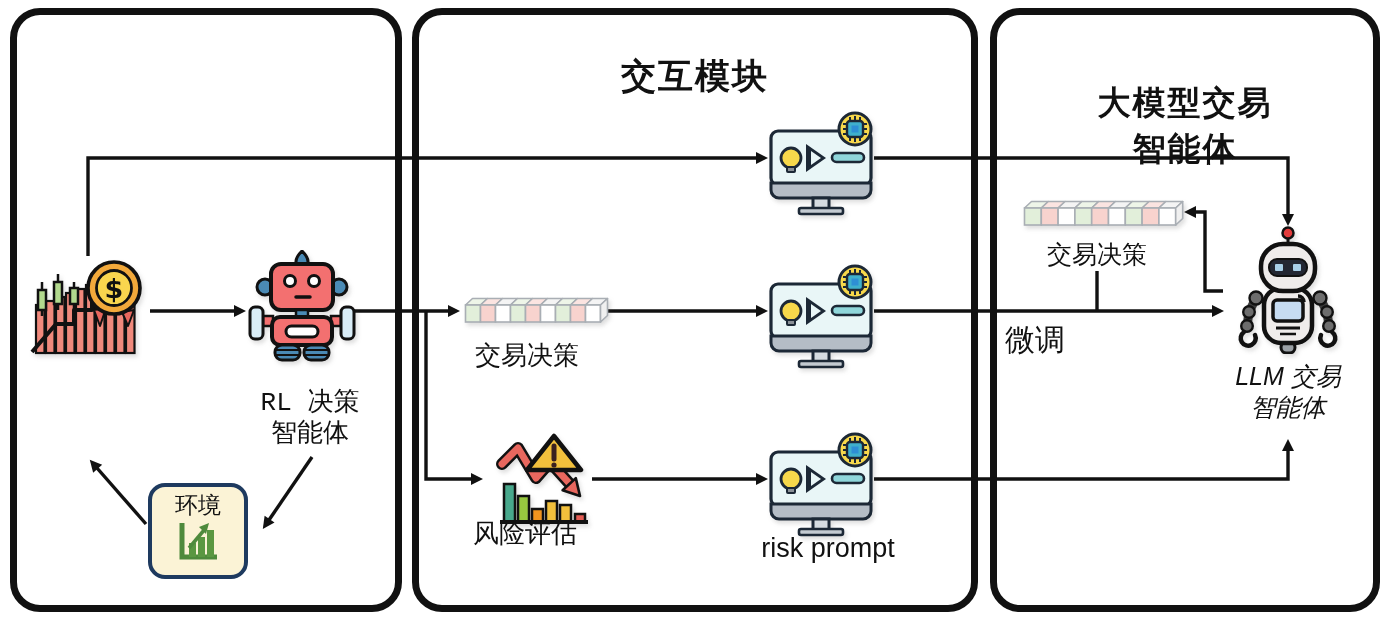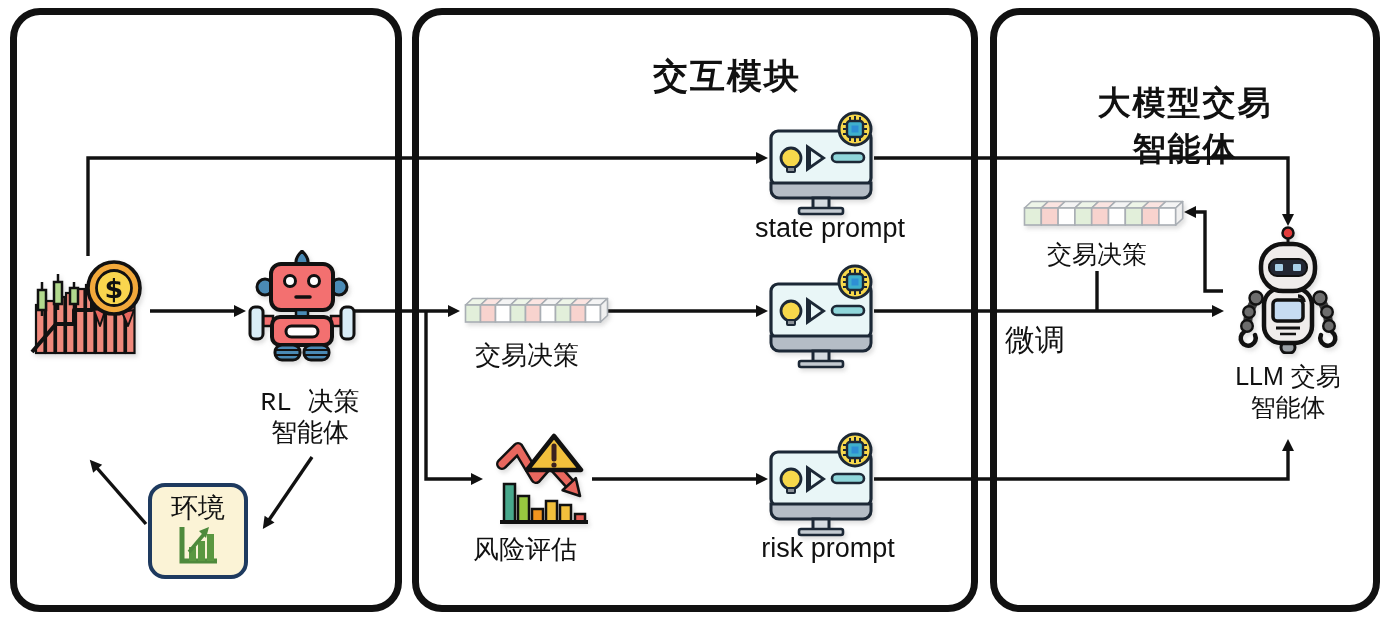--- a/index.html
+++ b/index.html
@@ -22,21 +22,21 @@
   .icon{ position:absolute; z-index:10; line-height:0;
          filter:drop-shadow(2px 3px 2px rgba(70,70,70,0.18)); }
   #connectors{ position:absolute; left:0; top:0; z-index:5; pointer-events:none; }
   .conn{ fill:none; stroke:#111; stroke-width:3.4px; }
   #env-box{
     position:absolute; left:148px; top:483px; width:100px; height:96px;
     box-sizing:border-box; background:#fbf3d6; border:4px solid #1e3a5f;
     border-radius:17px; z-index:10; display:flex; flex-direction:column;
     align-items:center; justify-content:flex-start; padding-top:5px;
   }
-  #env-box .env-text{ font-size:27px; line-height:1.2; }
+  #env-box .env-text{ font-size:23px; line-height:1.2; }
 </style>
 </head>
 <body>
 
 <div id="root">
 
   <div class="panel" style="left:10px;  width:392px;"></div>
   <div class="panel" style="left:412px; width:566px;"></div>
   <div class="panel" style="left:990px; width:390px;"></div>
 
@@ -54,21 +54,21 @@
     <polyline class="conn" points="604,311 757,311" marker-end="url(#arrow)"></polyline>
     <polyline class="conn" points="874,311 1213,311" marker-end="url(#arrow)"></polyline>
     <polyline class="conn" points="592,479 757,479" marker-end="url(#arrow)"></polyline>
     <polyline class="conn" points="874,479 1288,479 1288,450" marker-end="url(#arrow)"></polyline>
     <polyline class="conn" points="1223,291 1205,291 1205,212 1195,212" marker-end="url(#arrow)"></polyline>
     <polyline class="conn" points="1097,271 1097,310"></polyline>
     <polyline class="conn" points="146,524 97,468" marker-end="url(#arrow)"></polyline>
     <polyline class="conn" points="312,457 269,520" marker-end="url(#arrow)"></polyline>
   </svg>
 
-  <div class="title" style="left:695px; top:52px; font-size:35px;margin-left:32px;">交互模块</div>
+  <div class="title" style="left:695px; top:52px; font-size:35px;">交互模块</div>
   <div class="title" style="left:1185px; top:32px; font-size:33px;margin-top:48px;">
     <div>大模型交易</div>
     <div>智能体</div>
   </div>
 
   <div class="icon" style="left:28px; top:260px;">
     <svg width="118" height="95" viewBox="0 0 118 95">
       <g stroke="#111">
         <rect x="8" y="45" width="8.5" height="48" fill="#f0897c" stroke-width="2.2"></rect>
         <rect x="18" y="41" width="8.5" height="52" fill="#f0897c" stroke-width="2.2"></rect>
@@ -188,21 +188,20 @@
     <line x1="75" y1="13" x2="79" y2="13"></line>
           <line x1="75" y1="18" x2="79" y2="18"></line>
           <line x1="75" y1="23" x2="79" y2="23"></line>
     <line x1="95" y1="13" x2="99" y2="13"></line>
           <line x1="95" y1="18" x2="99" y2="18"></line>
           <line x1="95" y1="23" x2="99" y2="23"></line>
   </g>
   <rect x="79" y="10" width="16" height="16" rx="3" fill="#3fb0cc" stroke="#1c2836" stroke-width="2.4"></rect>
   <rect x="83.5" y="14.5" width="7" height="7" fill="#2e8fd4"></rect>
 </svg></div>
-  <div class="lbl" style="left:830px; top:213px; font-size:27px;">state prompt</div>
 
   <div class="icon monitor" style="left:768px; top:264px;">
 <svg width="110" height="106" viewBox="0 0 110 106">
   <rect x="3" y="20" width="100" height="54" rx="7" fill="#e9f6f7" stroke="#1c2836" stroke-width="3.2"></rect>
   <path d="M3 72 h100 v7 a8 8 0 0 1 -8 8 h-84 a8 8 0 0 1 -8 -8 z" fill="#b5bdc6" stroke="#1c2836" stroke-width="3"></path>
   <rect x="45" y="87" width="16" height="11" fill="#d6dce1" stroke="#1c2836" stroke-width="3"></rect>
   <rect x="31" y="97" width="44" height="6" rx="2" fill="#c3cad1" stroke="#1c2836" stroke-width="2.6"></rect>
   <circle cx="23" cy="47" r="10" fill="#f7d84b" stroke="#1c2836" stroke-width="2.8"></circle>
   <rect x="19" y="56" width="8" height="5" rx="1" fill="#8a9097" stroke="#1c2836" stroke-width="2"></rect>
   <polygon points="38,33 58,47 38,61" fill="#1c2836"></polygon>
@@ -239,21 +238,21 @@
       </g>
       <line x1="4" y1="92" x2="92" y2="92" stroke="#111" stroke-width="4"></line>
       <polyline points="6,34 22,18 40,48 54,32 73,53" fill="none" stroke="#111" stroke-width="12" stroke-linejoin="round" stroke-linecap="round"></polyline>
       <polyline points="6,34 22,18 40,48 54,32 73,53" fill="none" stroke="#e8675e" stroke-width="7" stroke-linejoin="round" stroke-linecap="round"></polyline>
       <polygon points="84,66 66.6,60.3 79.8,48.1" fill="#e8675e" stroke="#111" stroke-width="2.6" stroke-linejoin="round"></polygon>
       <polygon points="58,6 85,40 31,40" fill="#f2c03c" stroke="#111" stroke-width="4.5" stroke-linejoin="round"></polygon>
       <line x1="58" y1="16" x2="58" y2="29" stroke="#3a2020" stroke-width="5" stroke-linecap="round"></line>
       <circle cx="58" cy="35" r="2.6" fill="#3a2020"></circle>
     </svg>
   </div>
-  <div class="lbl" style="left:525px; top:534px; font-size:26px;">风险评估</div>
+  <div class="lbl" style="left:525px; top:518px; font-size:26px;">风险评估</div>
 
   <div class="icon monitor" style="left:768px; top:432px;">
 <svg width="110" height="106" viewBox="0 0 110 106">
   <rect x="3" y="20" width="100" height="54" rx="7" fill="#e9f6f7" stroke="#1c2836" stroke-width="3.2"></rect>
   <path d="M3 72 h100 v7 a8 8 0 0 1 -8 8 h-84 a8 8 0 0 1 -8 -8 z" fill="#b5bdc6" stroke="#1c2836" stroke-width="3"></path>
   <rect x="45" y="87" width="16" height="11" fill="#d6dce1" stroke="#1c2836" stroke-width="3"></rect>
   <rect x="31" y="97" width="44" height="6" rx="2" fill="#c3cad1" stroke="#1c2836" stroke-width="2.6"></rect>
   <circle cx="23" cy="47" r="10" fill="#f7d84b" stroke="#1c2836" stroke-width="2.8"></circle>
   <rect x="19" y="56" width="8" height="5" rx="1" fill="#8a9097" stroke="#1c2836" stroke-width="2"></rect>
   <polygon points="38,33 58,47 38,61" fill="#1c2836"></polygon>
@@ -328,18 +327,18 @@
       <rect x="25" y="20" width="54" height="47" rx="22" fill="#efeceb" stroke="#111" stroke-width="4.5"></rect>
       <rect x="33" y="35" width="38" height="17" rx="8" fill="#232733" stroke="#111" stroke-width="2"></rect>
       <rect x="39" y="40" width="8" height="7" rx="1" fill="#a8cfe8"></rect>
       <rect x="57" y="40" width="8" height="7" rx="1" fill="#a8cfe8"></rect>
       <path d="M62 72 a6 6 0 0 1 6 6" fill="none" stroke="#111" stroke-width="3.5"></path>
       <rect x="37" y="76" width="30" height="21" rx="4" fill="#c6dcf2" stroke="#111" stroke-width="3.5"></rect>
       <line x1="40" y1="104" x2="64" y2="104" stroke="#111" stroke-width="3"></line>
       <line x1="44" y1="110" x2="60" y2="110" stroke="#111" stroke-width="2.5"></line>
     </svg>
   </div>
-  <div class="lbl" style="left:1288px; top:361px; font-size:25px; line-height:1.25;">
+  <div class="lbl" style="left:1288px; top:361px; font-size:25px; line-height:1.25;font-style:italic;">
     <div>LLM 交易</div>
     <div>智能体</div>
   </div>
 
 </div>
 
 </body></html>

